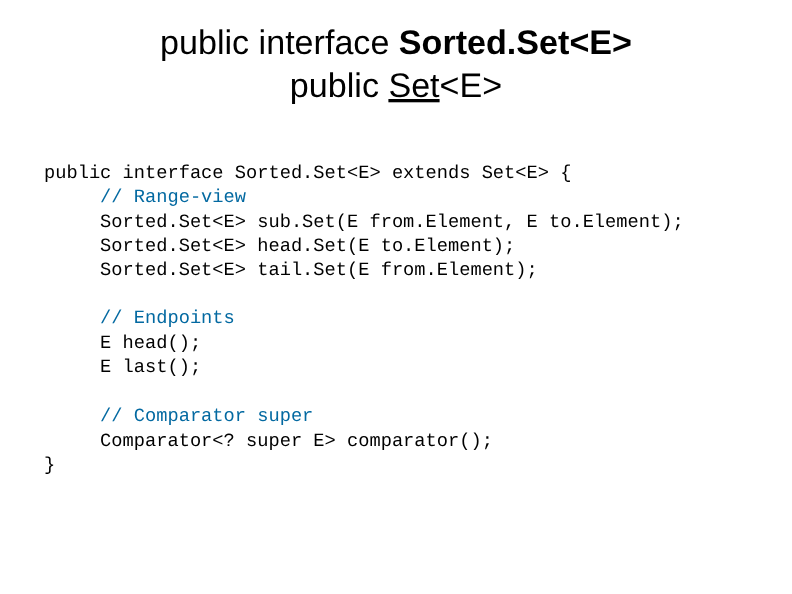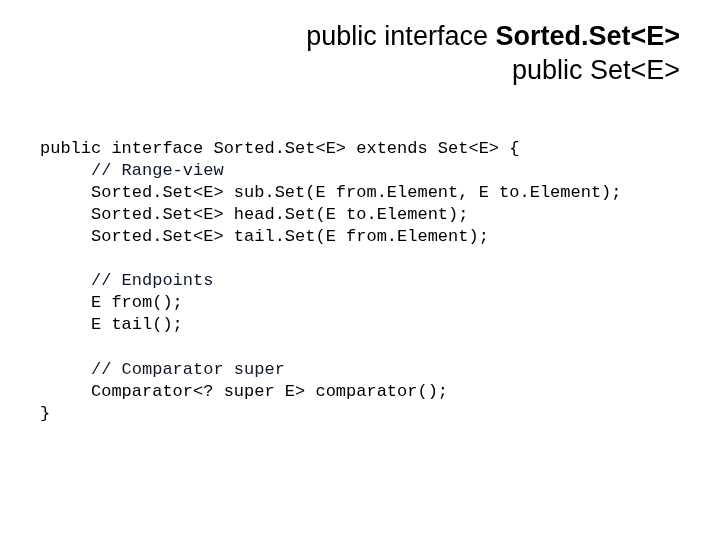--- a/index.html
+++ b/index.html
@@ -9,55 +9,55 @@
     height: 540px;
     background: #fff;
     font-family: Arial, Helvetica, sans-serif;
     color: #000;
   }
   .slide {
     padding: 20px 40px 20px 40px;
     box-sizing: border-box;
   }
   .title {
-    text-align: right;
-    font-size: 27px;
+    text-align: center;
+    font-size: 31px;
     line-height: 1.25;
     margin: 0 0 28px 0;
     font-weight: normal;
   }
   .title .b { font-weight: bold; }
-  .title .u { }
+  .title .u { text-decoration: underline; }
   .code {
     font-family: "Courier New", Courier, monospace;
     font-size: 17px;
     line-height: 1.3;
     white-space: pre;
   }
-  .green { color: #0f172a; }
+  .green { color: #0369a1; }
 </style>
 </head>
 <body>
 
 <div class="slide">
 
   <h1 class="title">
     <span>public interface </span><span class="b">Sorted.Set&lt;E&gt;</span><br>
     <span>public </span><span class="u">Set</span><span>&lt;E&gt;</span>
   </h1>
 
   <div class="code">
 <span>public interface Sorted.Set&lt;E&gt; extends Set&lt;E&gt; {</span>
 <span class="green">     // Range-view</span>
 <span>     Sorted.Set&lt;E&gt; sub.Set(E from.Element, E to.Element);</span>
 <span>     Sorted.Set&lt;E&gt; head.Set(E to.Element);</span>
 <span>     Sorted.Set&lt;E&gt; tail.Set(E from.Element);</span>
 <span></span>
 <span class="green">     // Endpoints</span>
-<span>     E from();</span>
-<span>     E tail();</span>
+<span>     E head();</span>
+<span>     E last();</span>
 <span></span>
 <span class="green">     // Comparator super</span>
 <span>     Comparator&lt;? super E&gt; comparator();</span>
 <span>}</span>
   </div>
 
 </div>
 
 </body></html>

